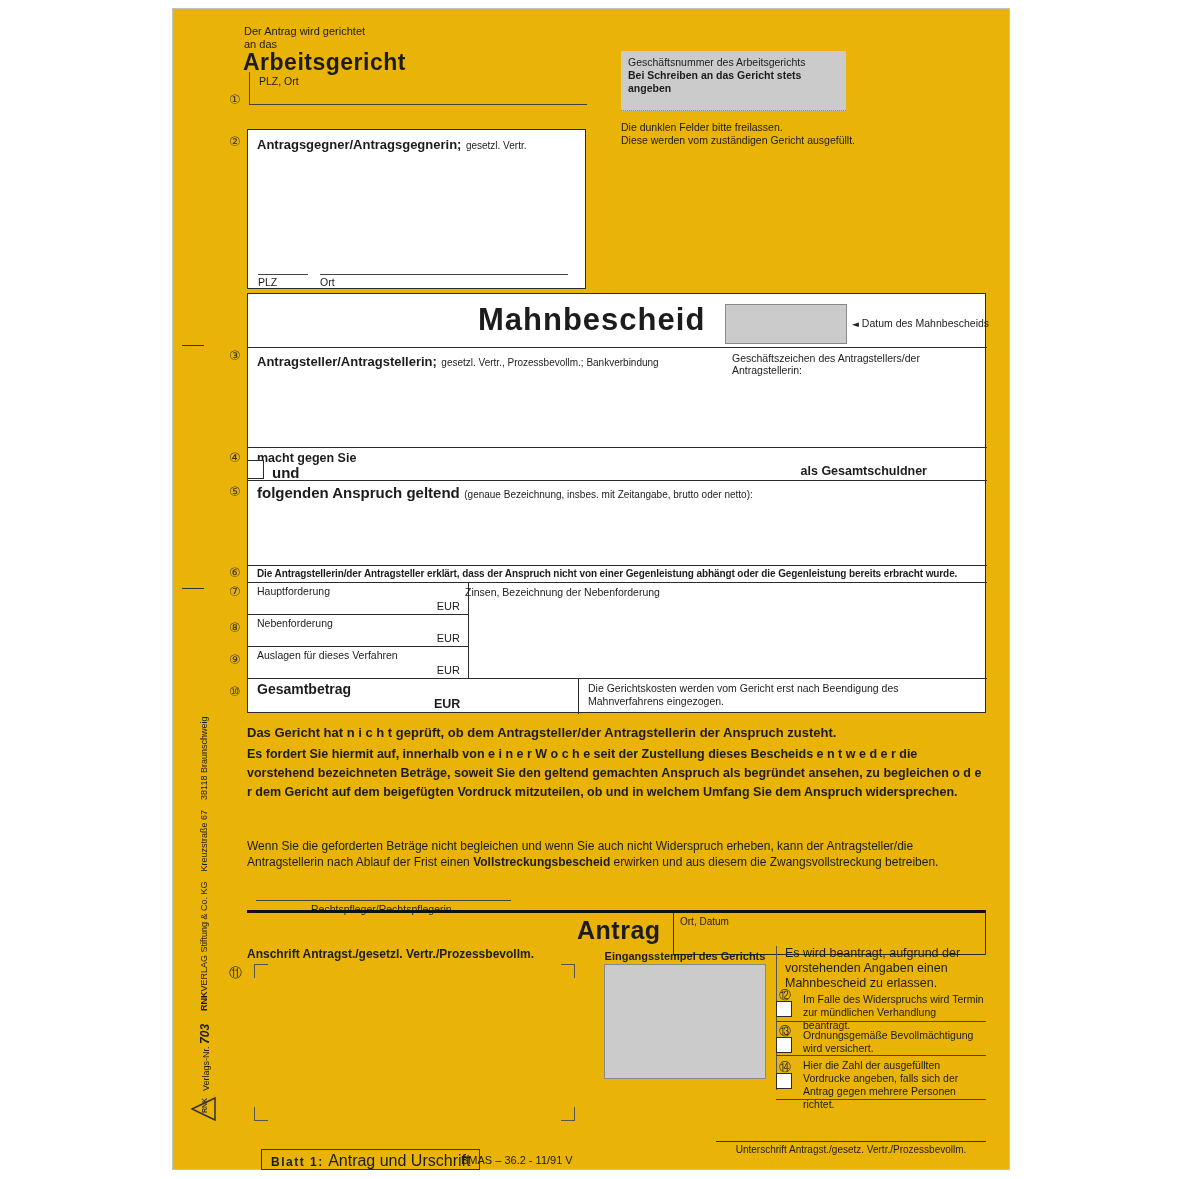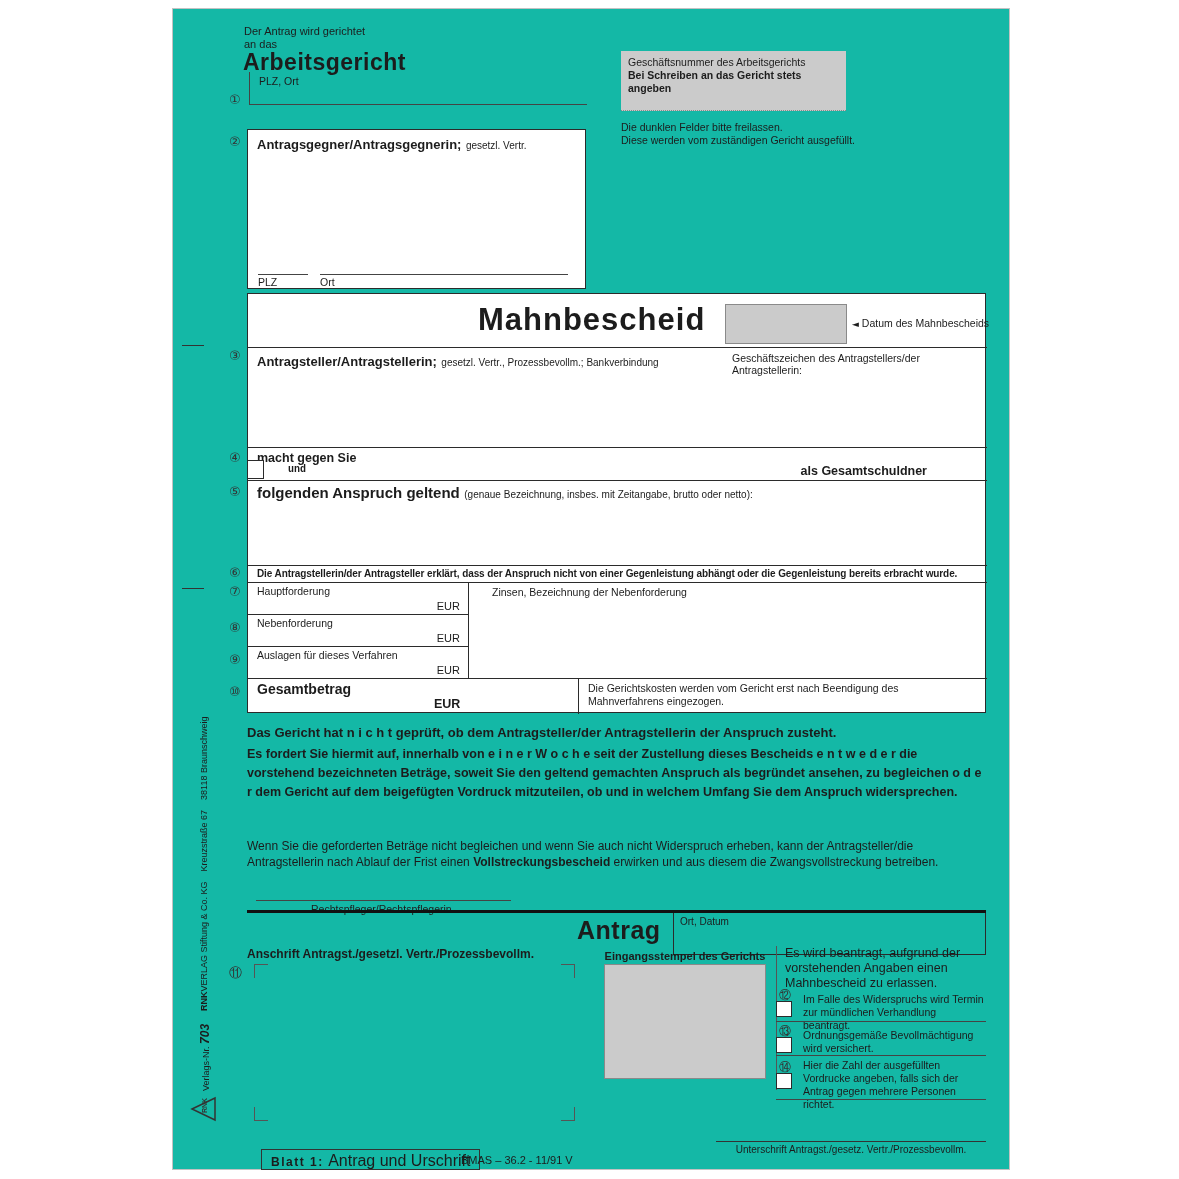--- a/index.html
+++ b/index.html
@@ -1,17 +1,17 @@
 <!DOCTYPE html>
 <html><head>
 <meta charset="utf-8">
 <style>
   * { margin:0; padding:0; box-sizing:border-box; }
   html,body { width:1179px; height:1179px; background:#ffffff; font-family:"Liberation Sans","DejaVu Sans",sans-serif; color:#1c1c1c; }
-  .page { position:absolute; left:172px; top:8px; width:838px; height:1162px; background:#14b8a6; border:1px solid #c2c2c2; }
+  .page { position:absolute; left:172px; top:8px; width:838px; height:1162px; background:#eab308; border:1px solid #c2c2c2; }
   .abs { position:absolute; }
   .b { font-weight:bold; }
   .marker { position:absolute; font-size:13px; color:#333; font-family:"DejaVu Sans",sans-serif; line-height:1; }
   .smalllbl { font-size:10.5px; }
   .boxline { border:1.5px solid #2b2b2b; position:absolute; background:#fff; }
   .grayfield { background:#cbcbcb; border:1px solid #8a8a8a; position:absolute; }
   .checkbox { position:absolute; background:#fff; border:1.5px solid #2b2b2b; }
   .hline { position:absolute; border-top:1px solid #444; }
   .corner { position:absolute; width:14px; height:14px; }
   .corner.tl { border-left:1.5px solid #555; border-top:1.5px solid #555; }
@@ -70,35 +70,35 @@
 
     <div class="abs smalllbl" style="left:484px;top:58px;">Geschäftszeichen des Antragstellers/der Antragstellerin:</div>
     <div class="abs" style="left:9px;top:58px;">
       <span class="b" style="font-size:13px;">Antragsteller/Antragstellerin;</span>
       <span style="font-size:10px;">gesetzl. Vertr., Prozessbevollm.; Bankverbindung</span>
     </div>
     <div class="abs" style="left:0;top:153px;width:739px;border-top:1.5px solid #2b2b2b;"></div>
 
     <div class="abs b" style="left:9px;top:157px;font-size:12.5px;">macht gegen Sie</div>
     <div class="checkbox" style="left:-1px;top:166px;width:17px;height:19px;"></div>
-    <div class="abs b" style="left:40px;top:170px;font-size:10px;font-family:Liberation Mono, monospace;">und</div>
+    <div class="abs b" style="left:24px;top:170px;font-size:15px;">und</div>
     <div class="abs b" style="right:58px;top:170px;font-size:12.5px;">als Gesamtschuldner</div>
     <div class="abs" style="left:0;top:186px;width:739px;border-top:1.5px solid #2b2b2b;"></div>
 
     <div class="abs" style="left:9px;top:190px;">
       <span class="b" style="font-size:15px;">folgenden Anspruch geltend</span>
       <span style="font-size:10px;">(genaue Bezeichnung, insbes. mit Zeitangabe, brutto oder netto):</span>
     </div>
     <div class="abs" style="left:0;top:271px;width:739px;border-top:1.5px solid #2b2b2b;"></div>
 
     <div class="abs b" style="left:9px;top:274px;font-size:10px;letter-spacing:-0.1px;white-space:nowrap;">Die Antragstellerin/der Antragsteller erklärt, dass der Anspruch nicht von einer Gegenleistung abhängt oder die Gegenleistung bereits erbracht wurde.</div>
     <div class="abs" style="left:0;top:288px;width:739px;border-top:1.5px solid #2b2b2b;"></div>
 
     <div class="abs" style="left:220px;top:288px;height:96px;border-left:1.5px solid #2b2b2b;"></div>
-    <div class="abs smalllbl" style="left:244px;top:292px;">Zinsen, Bezeichnung der Nebenforderung</div>
+    <div class="abs smalllbl" style="left:217px;top:292px;">Zinsen, Bezeichnung der Nebenforderung</div>
     <div class="abs" style="left:228px;top:306px;width:500px;height:70px;"></div>
 
     <div class="abs" style="left:0;top:288px;width:220px;height:32px;">
       <span class="smalllbl" style="position:absolute;left:9px;top:3px;">Hauptforderung</span>
       <span style="position:absolute;right:8px;bottom:2px;font-size:11px;">EUR</span>
     </div>
     <div class="abs" style="left:0;top:320px;width:220px;border-top:1.5px solid #2b2b2b;"></div>
     <div class="abs" style="left:0;top:320px;width:220px;height:32px;">
       <span class="smalllbl" style="position:absolute;left:9px;top:3px;">Nebenforderung</span>
       <span style="position:absolute;right:8px;bottom:2px;font-size:11px;">EUR</span>

